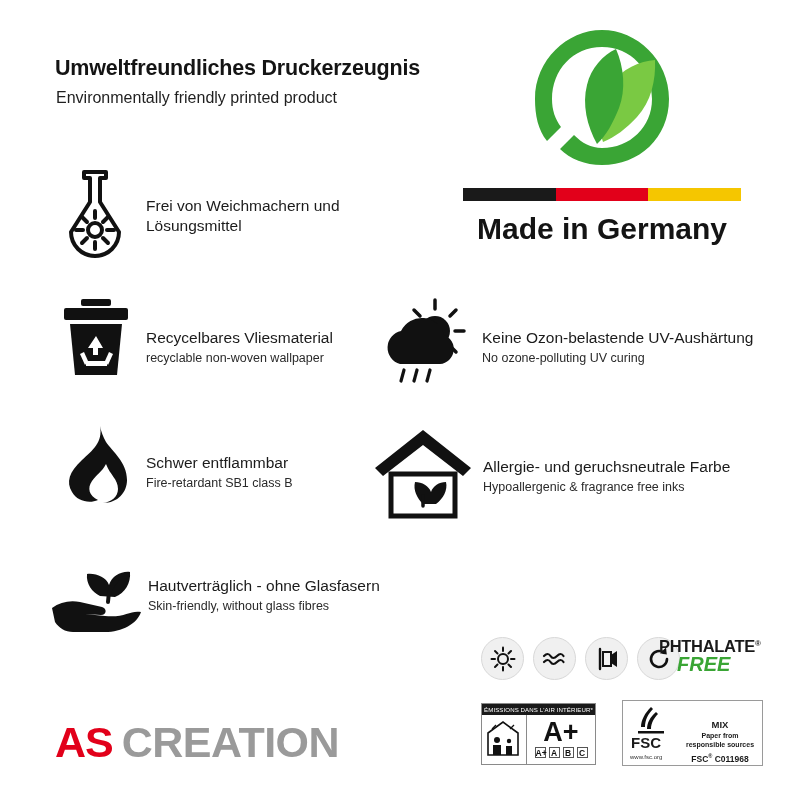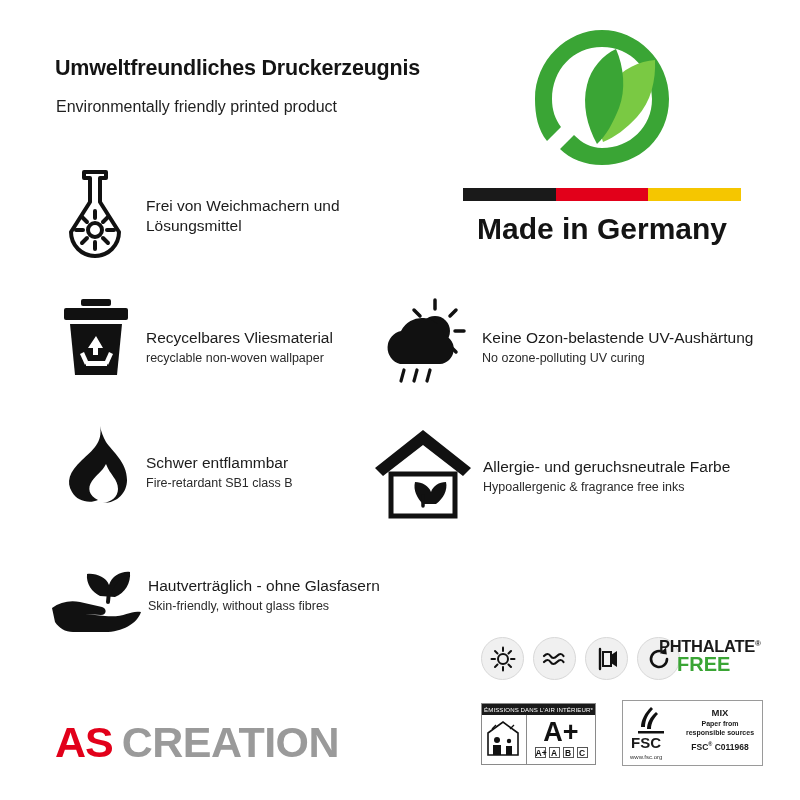--- a/index.html
+++ b/index.html
@@ -30,21 +30,20 @@
     letter-spacing: -0.2px;
     color: #141414;
   }
   .header-sub {
     position: absolute;
     left: 56px;
     top: 89px;
     font-size: 16px;
     font-weight: normal;
     color: #1f1f1f;
-    margin-top: 9px;
   }
 
   
   .leaf-logo {
     position: absolute;
     left: 527px;
     top: 22px;
     width: 150px;
     height: 150px;
   }
@@ -149,20 +148,21 @@
   .ph-top {
     font-size: 16.5px;
     font-weight: bold;
     letter-spacing: -0.3px;
     color: #1a1a1a;
   }
   .ph-top sup { font-size: 8px; vertical-align: super; }
   .ph-bottom {
     font-size: 20px;
     font-weight: bold;
+    font-style: italic;
     color: #3aa535;
     margin-top: -3px;
     margin-left: 18px;
   }
 
   
   .emission {
     position: absolute;
     left: 481px;
     top: 703px;
@@ -254,20 +254,21 @@
   }
   .fsc-right {
     flex: 1;
     padding-top: 6px;
     text-align: center;
   }
   .fsc-mix {
     font-size: 9.5px;
     font-weight: bold;
     color: #1a1a1a;
+    margin-top: 12px;
   }
   .fsc-desc {
     font-size: 7px;
     color: #1a1a1a;
     line-height: 9px;
     font-weight: bold;
     margin-top: 1px;
   }
   .fsc-code {
     font-size: 8.5px;

